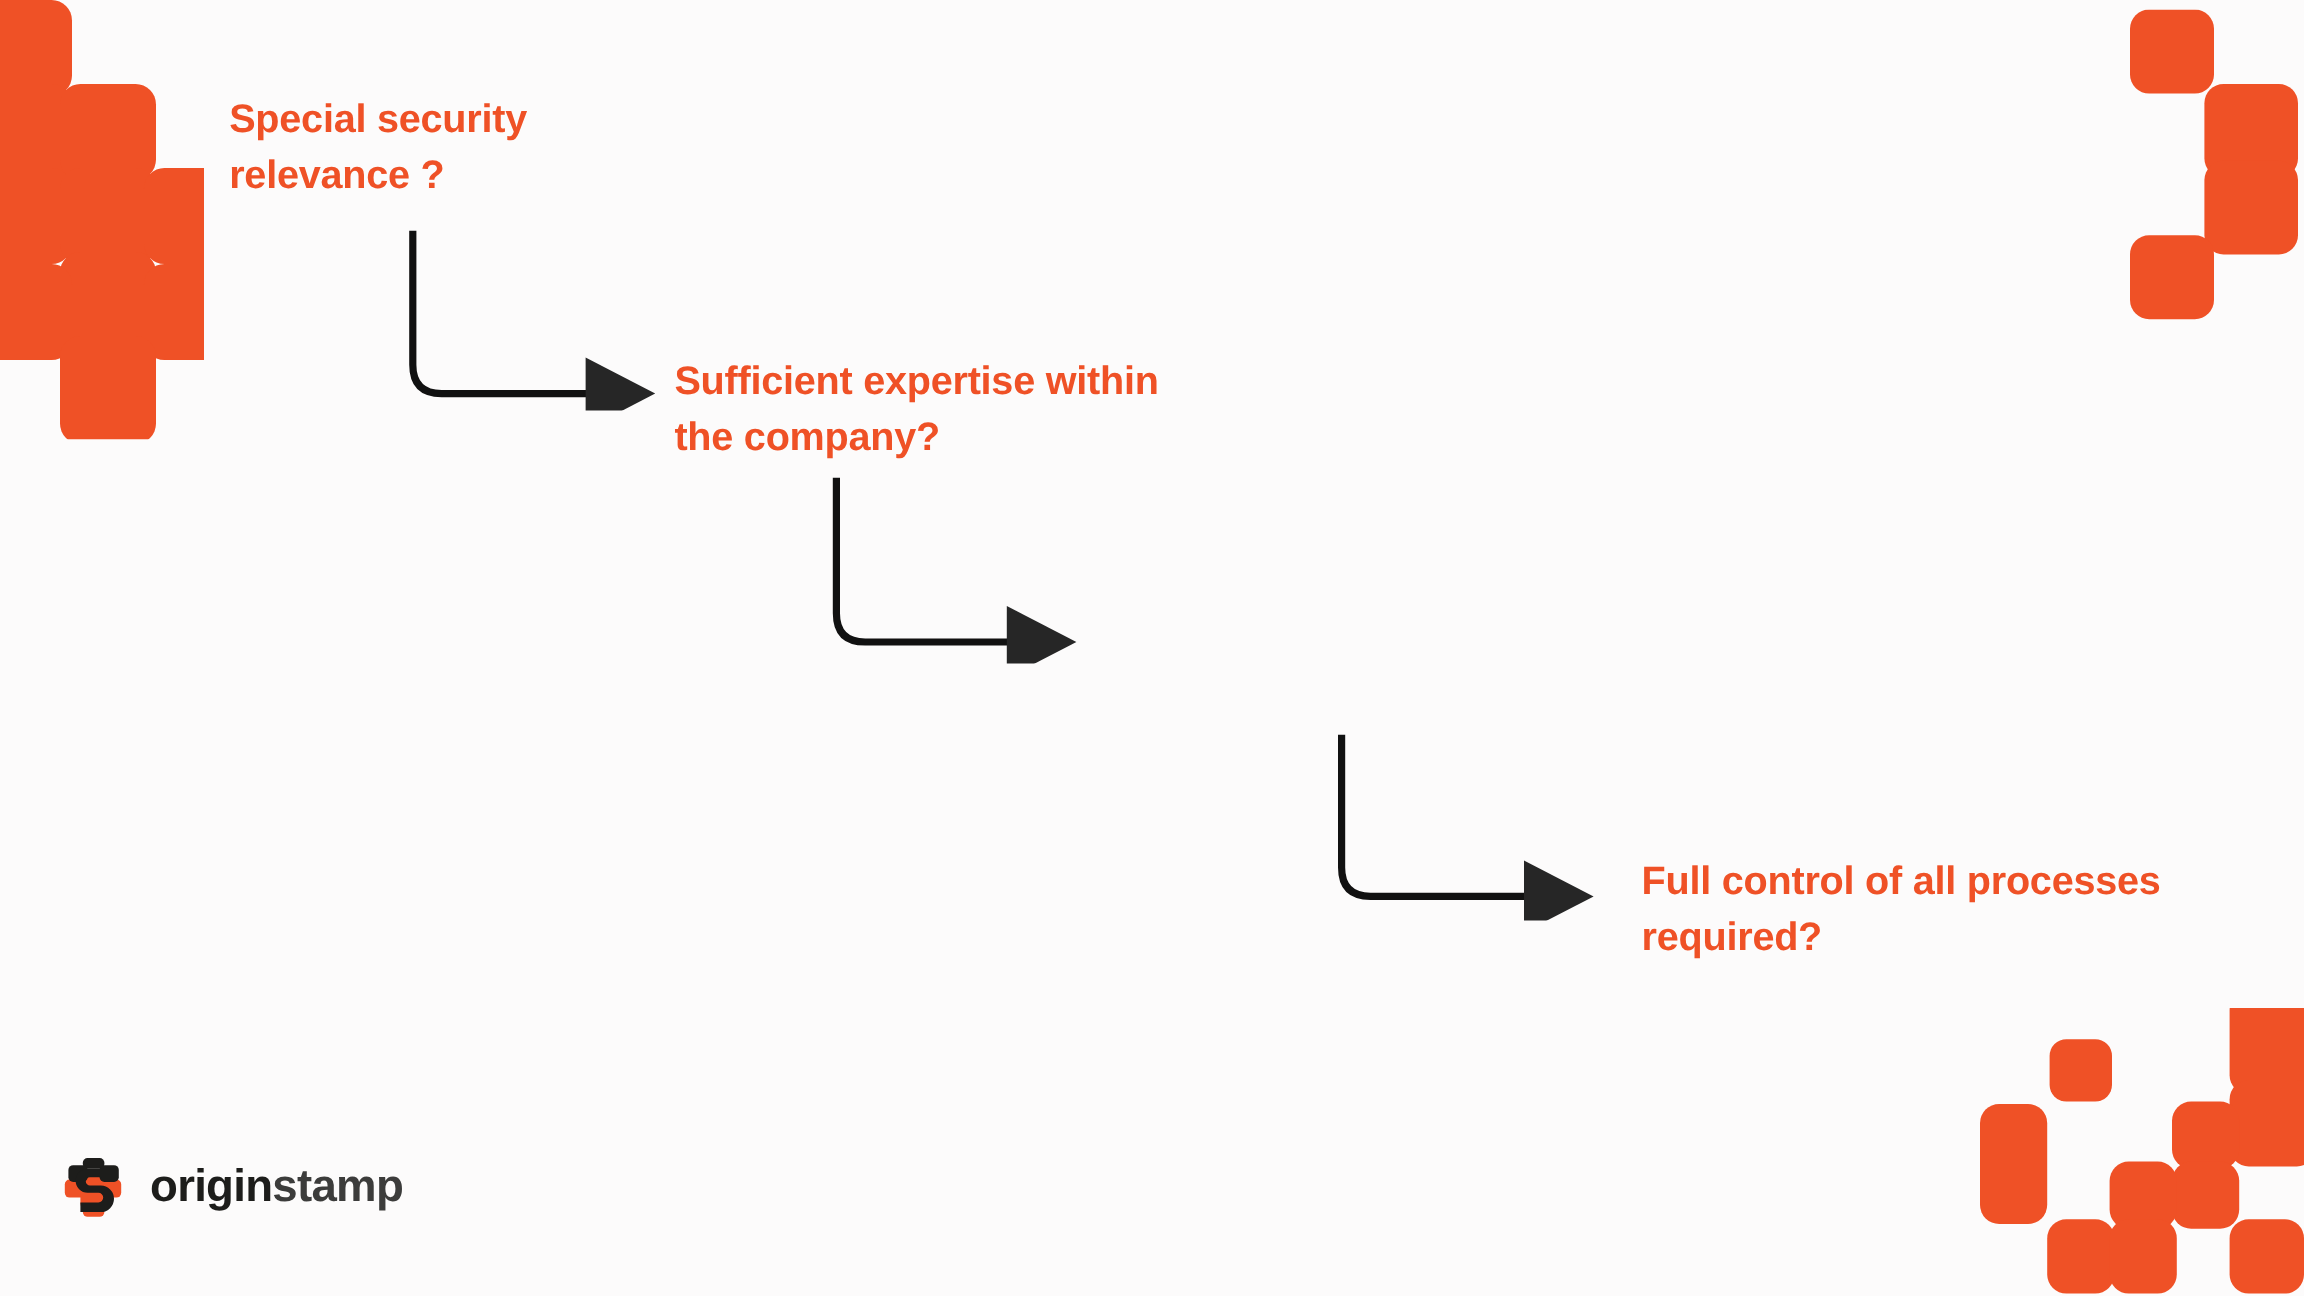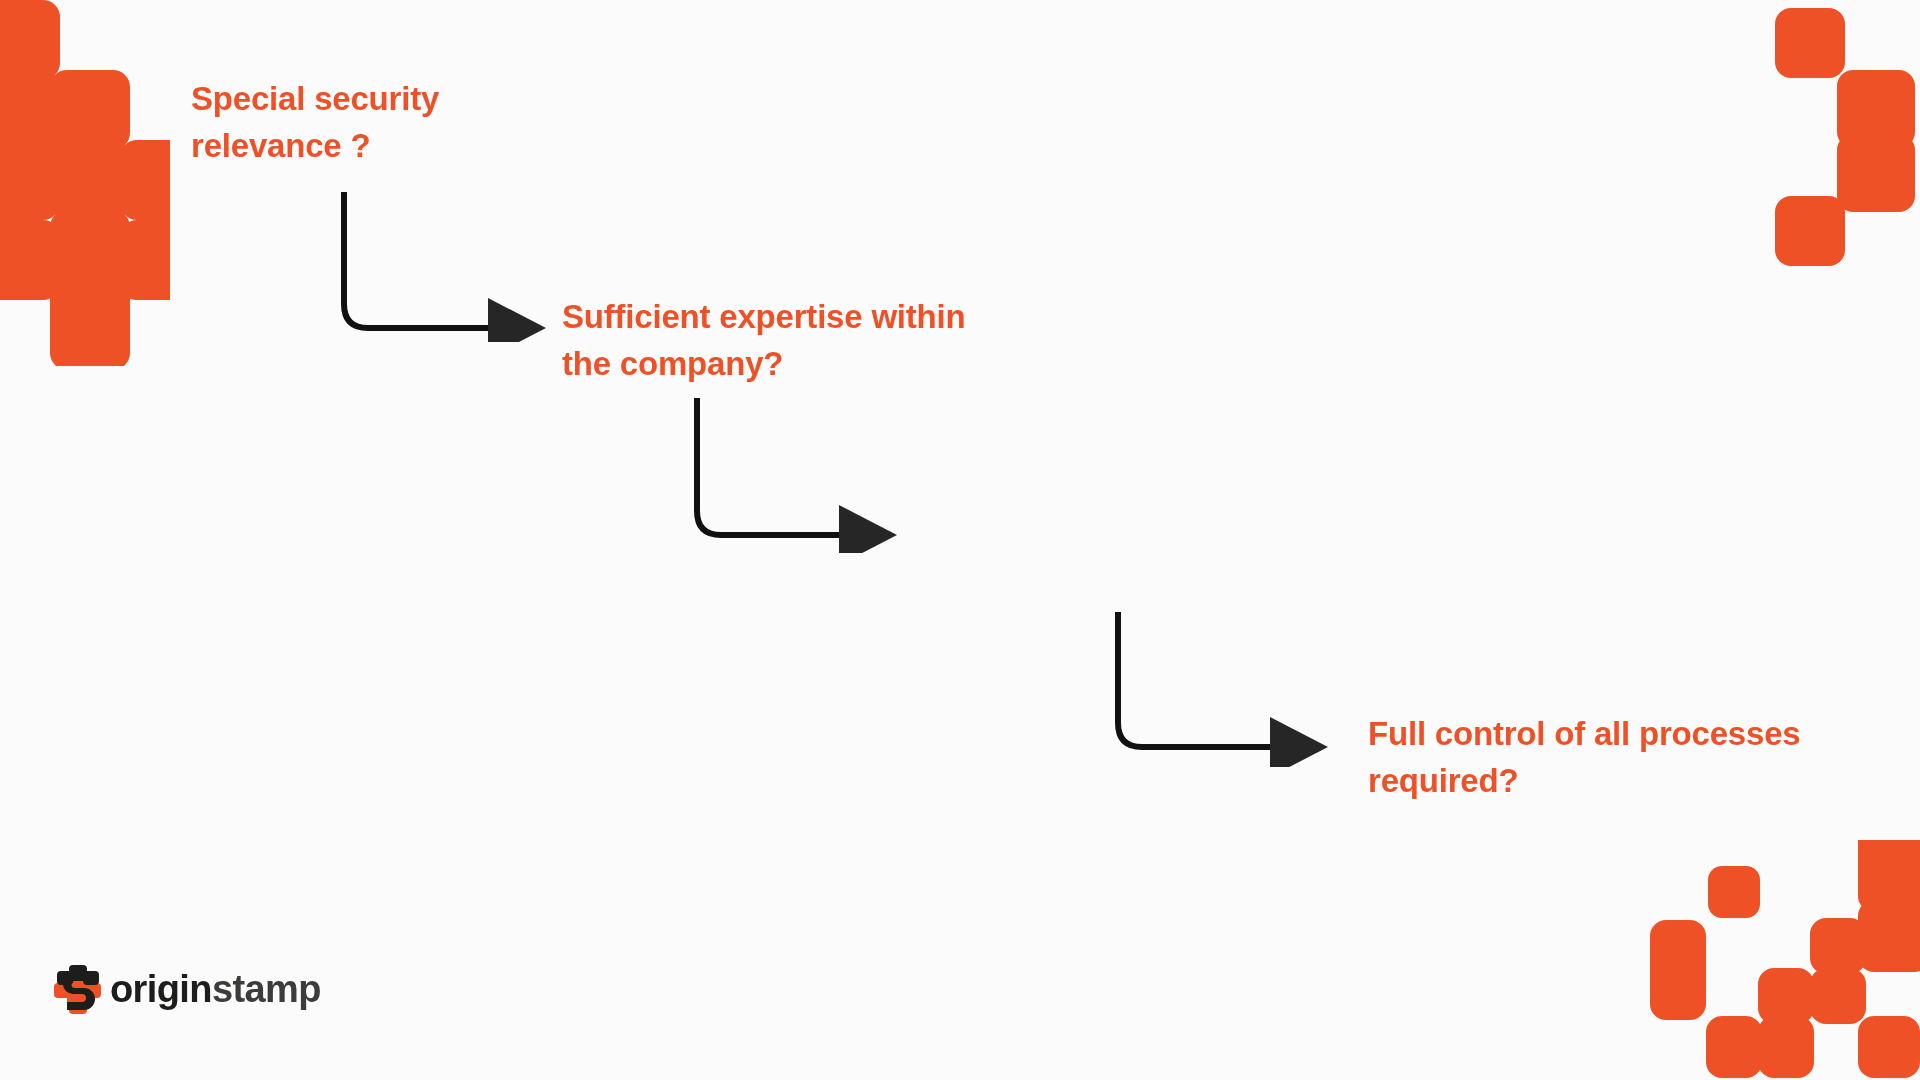--- a/index.html
+++ b/index.html
@@ -58,21 +58,21 @@
   #node-4 { left: 1339px; top: 711px; width: 540px; margin-left: 29px; }
 
   
   #logo {
     position: absolute;
     left: 52px;
     top: 958px;
     height: 62px;
     display: flex;
     align-items: center;
-    gap: 6px;
+    gap: 21px;
   }
   #logo-mark { width: 52px; height: 52px; flex: 0 0 auto; display:block; }
   #logo-text {
     font-size: 38px;
     letter-spacing: -0.6px;
     display: flex;
     align-items: baseline;
   }
   #logo-origin { color: #1d1d1b; font-weight: 700; }
   #logo-stamp  { color: #3c3c3b; font-weight: 700; }

